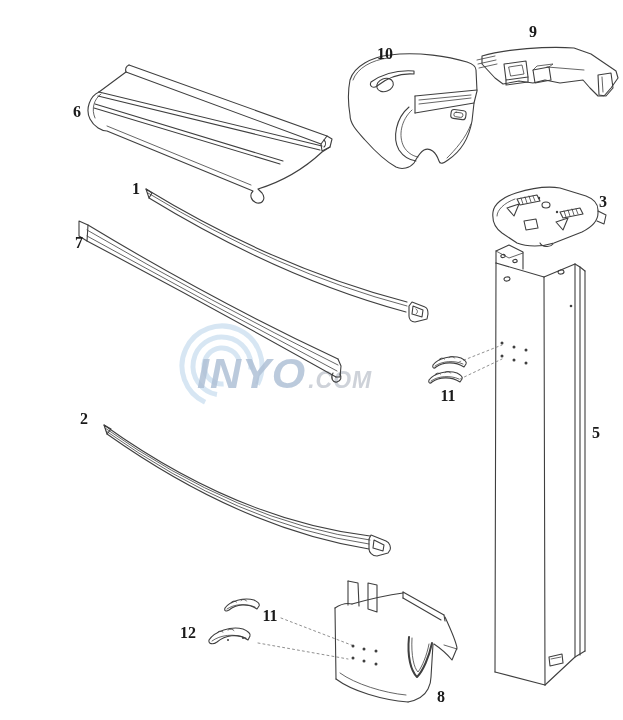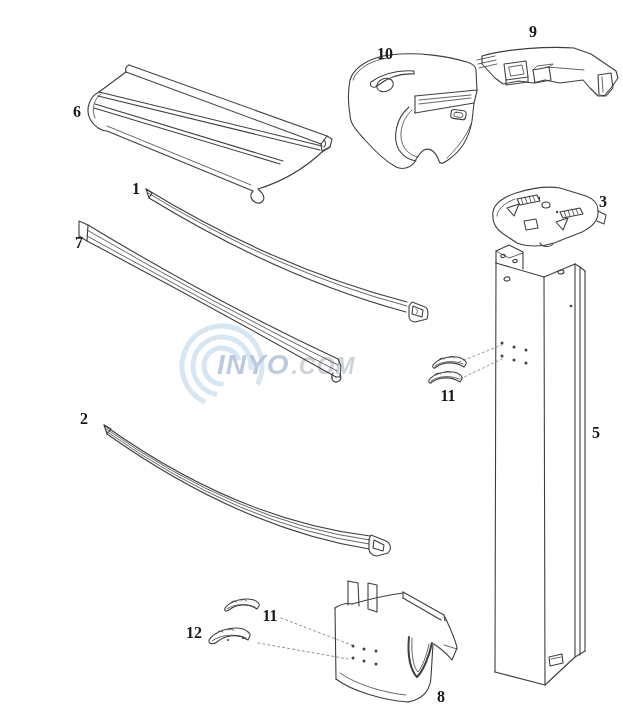--- a/index.html
+++ b/index.html
@@ -10,21 +10,21 @@
   }
   
   .watermark{position:absolute;inset:0;z-index:1;}
   .wm-swirl{position:absolute;left:172px;top:318px;}
   .wm-text{
     position:absolute;left:197px;top:349px;
     display:flex;align-items:baseline;white-space:nowrap;
     font-style:italic;font-weight:bold;letter-spacing:1px;
     user-select:none;
   }
-  .wm-brand-a{font-size:28px;color:var(--wm-a,#b0c1d6);opacity:.85;margin-left:20px;}
+  .wm-brand-a{font-size:43px;color:var(--wm-a,#b0c1d6);opacity:.85;}
   .wm-brand-b{font-size:34px;color:var(--wm-b,#c6cbd3);opacity:.85;}
   .wm-tld{font-size:23px;color:var(--wm-b,#c6cbd3);opacity:.85;margin-left:2px;}
   
   .art{position:absolute;left:0;top:0;z-index:2;}
   .art path,.art ellipse,.art circle,.art rect{
     fill:none;stroke:var(--line,#3f3f3f);stroke-width:1.1;
     stroke-linecap:round;stroke-linejoin:round;
   }
   .art .dot{fill:var(--line,#3f3f3f);stroke:none;}
   .art .leader{stroke:#909090;stroke-dasharray:2 3;stroke-width:1;}
@@ -235,16 +235,16 @@
 
   <div class="label" style="left:77px;top:112px">6</div>
   <div class="label" style="left:136px;top:189px">1</div>
   <div class="label" style="left:79px;top:243px">7</div>
   <div class="label" style="left:385px;top:54px">10</div>
   <div class="label" style="left:533px;top:32px">9</div>
   <div class="label" style="left:603px;top:202px">3</div>
   <div class="label" style="left:596px;top:433px">5</div>
   <div class="label" style="left:448px;top:396px">11</div>
   <div class="label" style="left:84px;top:419px">2</div>
-  <div class="label" style="left:194px;top:633px">12</div>
+  <div class="label" style="left:188px;top:633px">12</div>
   <div class="label" style="left:270px;top:616px">11</div>
   <div class="label" style="left:441px;top:697px">8</div>
 </div>
 
 </body></html>

